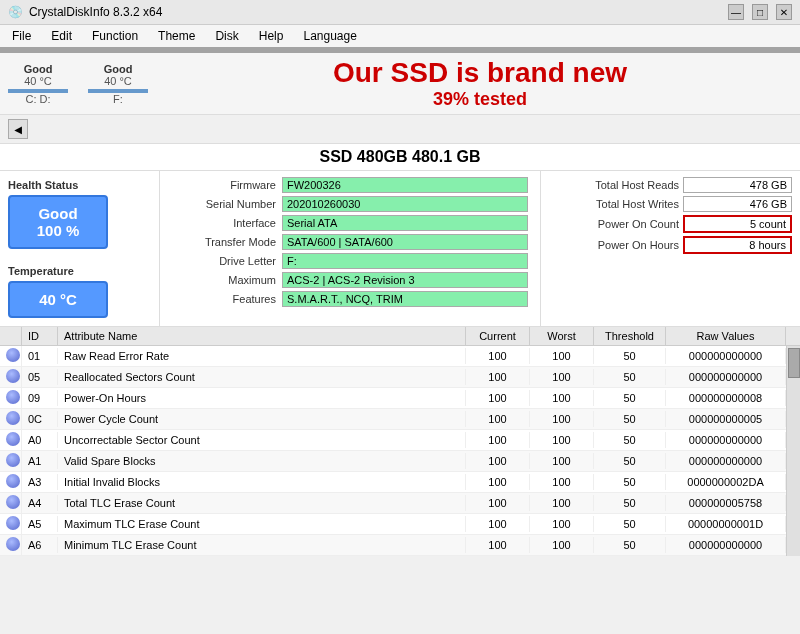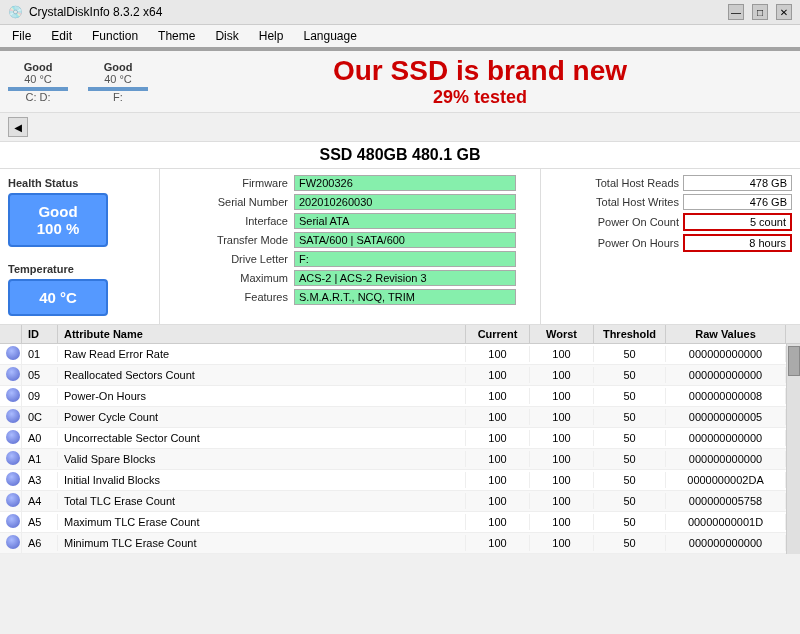--- a/index.html
+++ b/index.html
@@ -13,21 +13,21 @@
       padding: 4px 8px;
       font-size: 12px;
       justify-content: space-between;
     }
     .title-bar-left { display: flex; align-items: center; gap: 6px; }
     .title-bar-right { display: flex; gap: 8px; }
     .title-bar-btn { width: 16px; height: 16px; background: #ccc; border: 1px solid #999; cursor: pointer; font-size: 10px; display: flex; align-items: center; justify-content: center; }
 
     .menu-bar {
       background: #f5f5f5;
-      border-bottom: 4px solid #a3a3a3;
+      border-bottom: 6px solid #a3a3a3;
       display: flex;
       padding: 2px 4px;
       gap: 4px;
     }
     .menu-item { padding: 2px 8px; cursor: pointer; font-size: 12px; }
 
     .status-bar {
       background: #f5f5f5;
       border-bottom: 1px solid #ddd;
       display: flex;
@@ -80,21 +80,21 @@
       font-size: 16px;
       font-weight: bold;
       padding: 4px 0;
       background: #fff;
       border-bottom: 1px solid #ddd;
     }
 
     .main-content {
       background: #fff;
       display: flex;
-      gap: 16px;
+      gap: 4px;
     }
 
     .left-panel {
       width: 160px;
       padding: 8px;
       border-right: 1px solid #ddd;
       display: flex;
       flex-direction: column;
       gap: 8px;
     }
@@ -199,21 +199,21 @@
     .table-container {
       background: #fff;
       border-top: 1px solid #ddd;
     }
 
     .table-header {
       display: flex;
       background: #e8e8e8;
       border-bottom: 1px solid #ccc;
       font-size: 11px;
-      font-weight: bold;
+      font-weight: normal;
     }
     .table-header .th {
       padding: 3px 6px;
       border-right: 1px solid #ccc;
     }
 
     .col-icon { width: 22px; flex-shrink: 0; }
     .col-id { width: 36px; flex-shrink: 0; }
     .col-name { flex: 1; }
     .col-current { width: 64px; flex-shrink: 0; text-align: center; }
@@ -293,21 +293,21 @@
     <span class="drive-letter">C: D:</span>
   </div>
   <div class="status-drive">
     <span class="label">Good</span>
     <span class="temp">40 °C</span>
     <div class="bar"></div>
     <span class="drive-letter">F:</span>
   </div>
   <div class="overlay-text-container">
     <div class="overlay-title">Our SSD is brand new</div>
-    <div class="overlay-subtitle">29% tested</div>
+    <div class="overlay-subtitle">39% tested</div>
   </div>
 </div>
 
 <div class="nav-bar">
   <div class="nav-btn">◀</div>
 </div>
 
 <div class="drive-title">SSD 480GB 480.1 GB</div>
 
 <div class="main-content">

